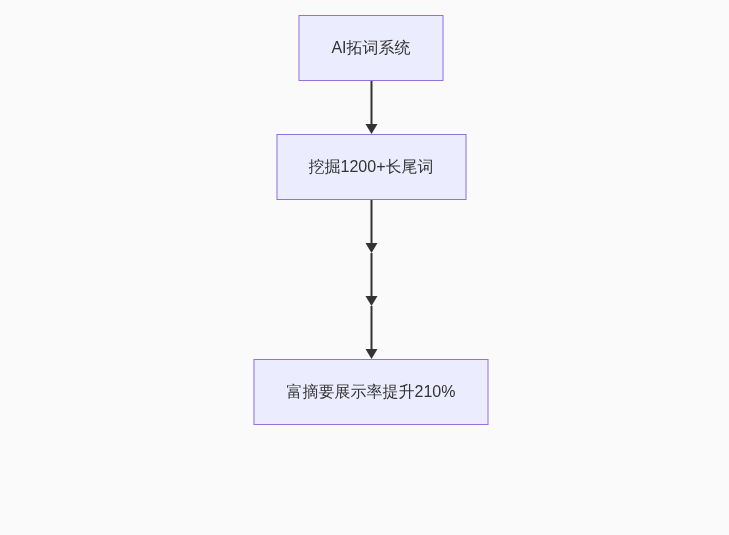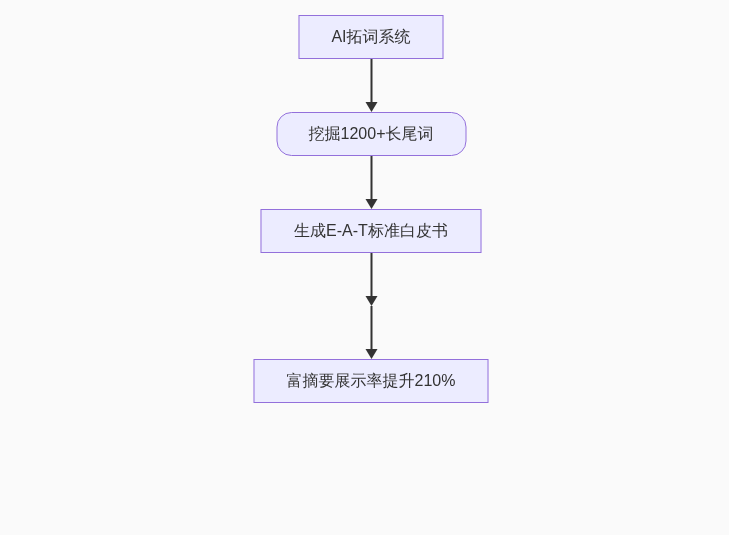--- a/index.html
+++ b/index.html
@@ -20,33 +20,33 @@
     position: absolute;
     left: 371px;
     top: 15px;
     transform: translateX(-50%);
     display: flex;
     flex-direction: column;
     align-items: center;
   }
   .node {
     box-sizing: border-box;
-    height: 44px;
+    height: 66px;
     background: #ececff;
     border: 1px solid #9370db;
     display: flex;
     align-items: center;
     justify-content: center;
     font-size: 16px;
     color: #333333;
     white-space: nowrap;
     text-align: center;
   }
   .node-0 { width: 145px; }
-  .node-1 { width: 190px; border-radius: 15px; }
+  .node-1 { width: 190px; }
   .node-2 { width: 221px; }
   .node-3 { width: 214px; }
   .node-4 { width: 235px; }
   .arrow {
     height: 53px;
     display: flex;
     flex-direction: column;
     align-items: center;
   }
   .arrow .line {
@@ -80,23 +80,20 @@
 
     <div class="node node-1">
       <span>挖掘1200+长尾词</span>
     </div>
 
     <div class="arrow">
       <div class="line"></div>
       <div class="head"></div>
     </div>
 
-    <div class="node node-2">
-      <span>生成E-A-T标准白皮书</span>
-    </div>
 
     <div class="arrow">
       <div class="line"></div>
       <div class="head"></div>
     </div>
 
 
     <div class="arrow">
       <div class="line"></div>
       <div class="head"></div>

